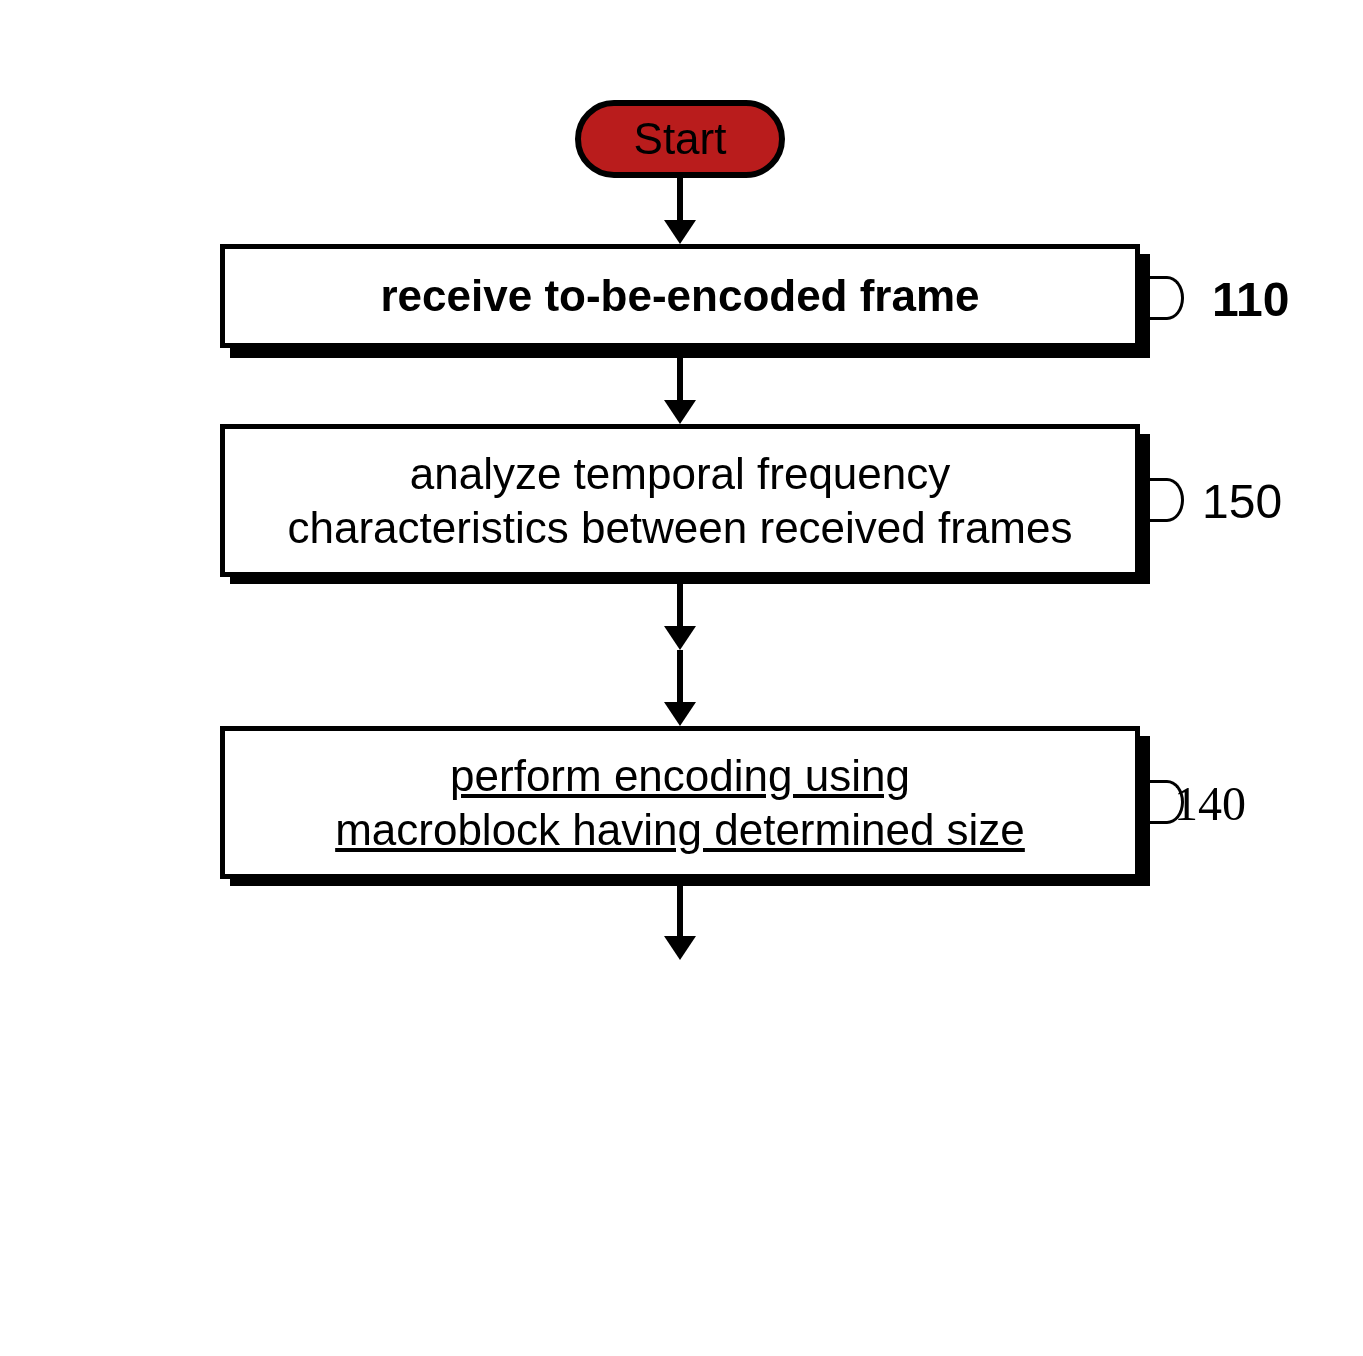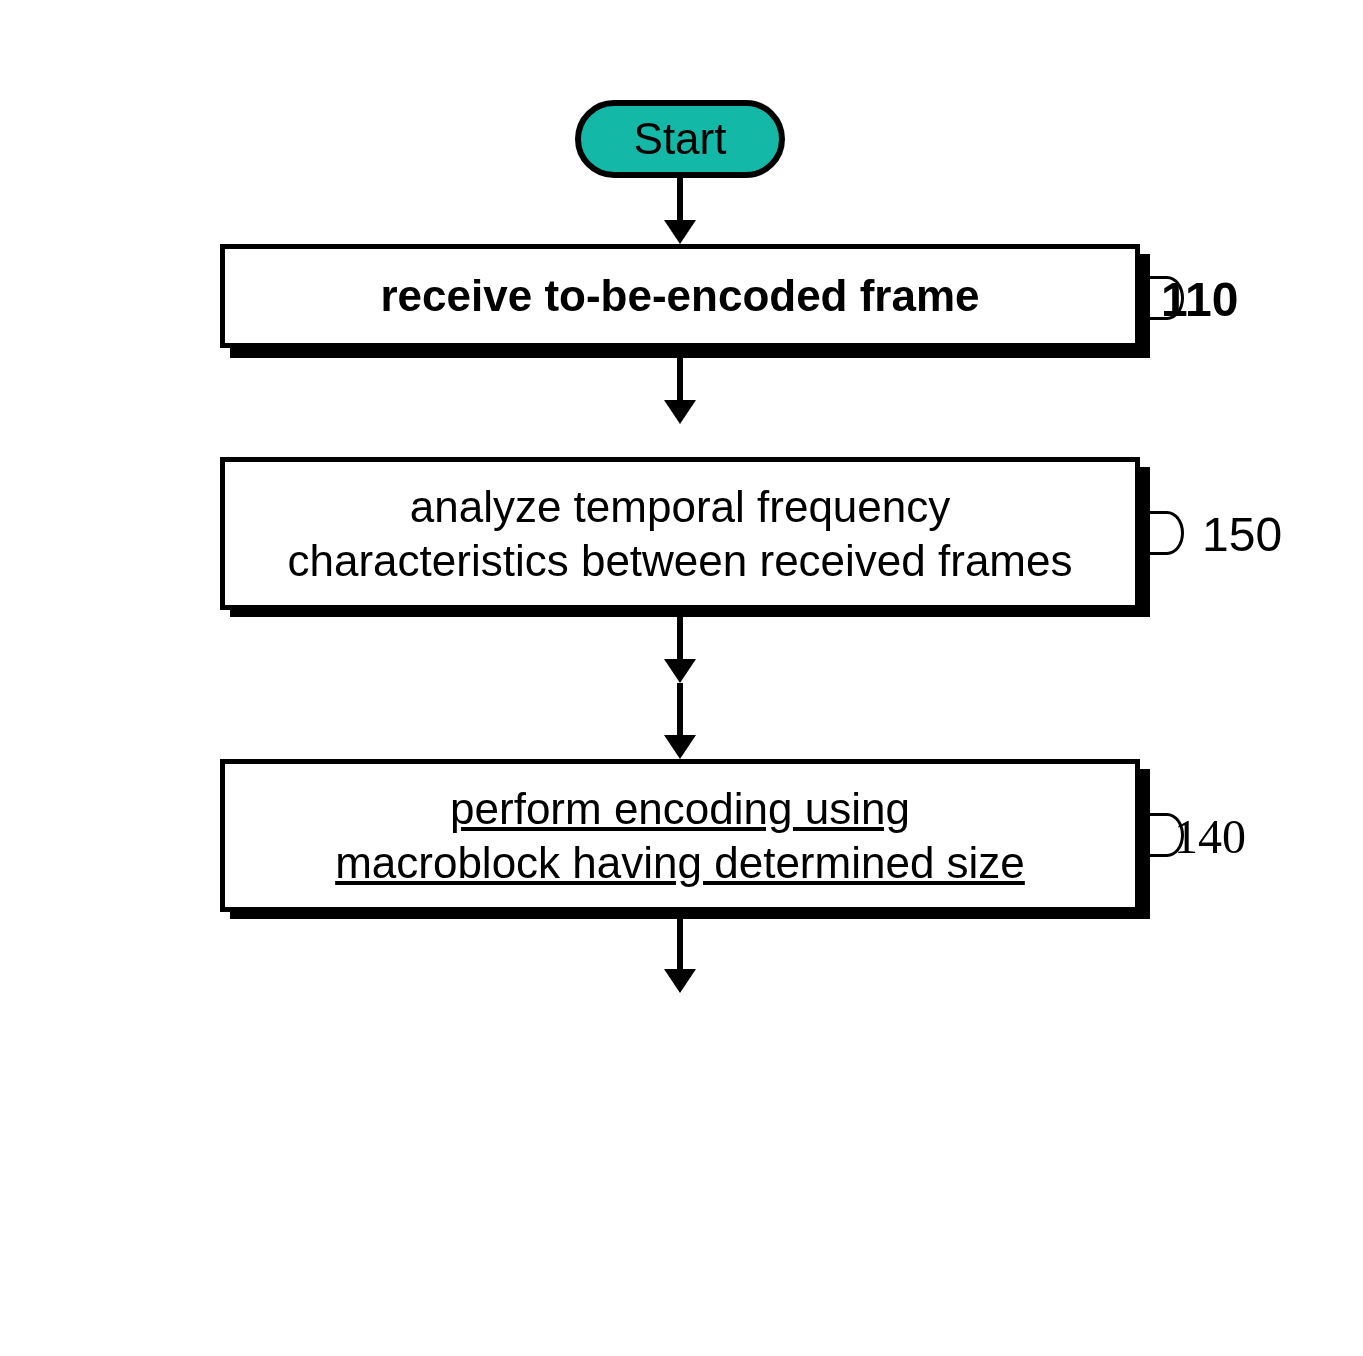--- a/index.html
+++ b/index.html
@@ -21,21 +21,21 @@
   .terminator {
     width: 210px;
     height: 78px;
     border: 6px solid #000;
     border-radius: 42px;
     margin: 0 auto;
     display: flex;
     align-items: center;
     justify-content: center;
     font-size: 44px;
-    background: #14b8a6;
+    background: #b91c1c;
   }
   .process-wrap {
     position: relative;
     width: 920px;
     margin: 0 auto;
   }
   .process-shadow {
     position: absolute;
     left: 10px;
     top: 10px;
@@ -98,31 +98,31 @@
     <div class="arrow-line" style="height:42px;"></div>
     <div class="arrow-head"></div>
   </div>
 
   <div class="process-wrap" style="height:104px;font-weight:bold;">
     <div class="process-shadow" style="height:104px;"></div>
     <div class="process" style="min-height:104px;">
       <span>receive to-be-encoded frame</span>
     </div>
     <div class="label-curve" style="left:930px; top:32px; width:34px; height:44px;"></div>
-    <div class="label" style="left:941px; top:28px;">110</div>
+    <div class="label" style="left:992px; top:28px;">110</div>
   </div>
 
   <div class="arrow">
     <div class="arrow-line" style="height:52px;"></div>
     <div class="arrow-head"></div>
   </div>
 
   <div class="process-wrap" style="height:150px;">
     <div class="process-shadow" style="height:150px;"></div>
-    <div class="process" style="min-height:150px;margin-top:33px;">
+    <div class="process" style="min-height:150px;">
       <div>
         <span>analyze temporal frequency</span><br>
         <span>characteristics between received frames</span>
       </div>
     </div>
     <div class="label-curve" style="left:930px; top:54px; width:34px; height:44px;"></div>
     <div class="label" style="left:982px; top:50px;">150</div>
   </div>
 
   <div class="arrow">

